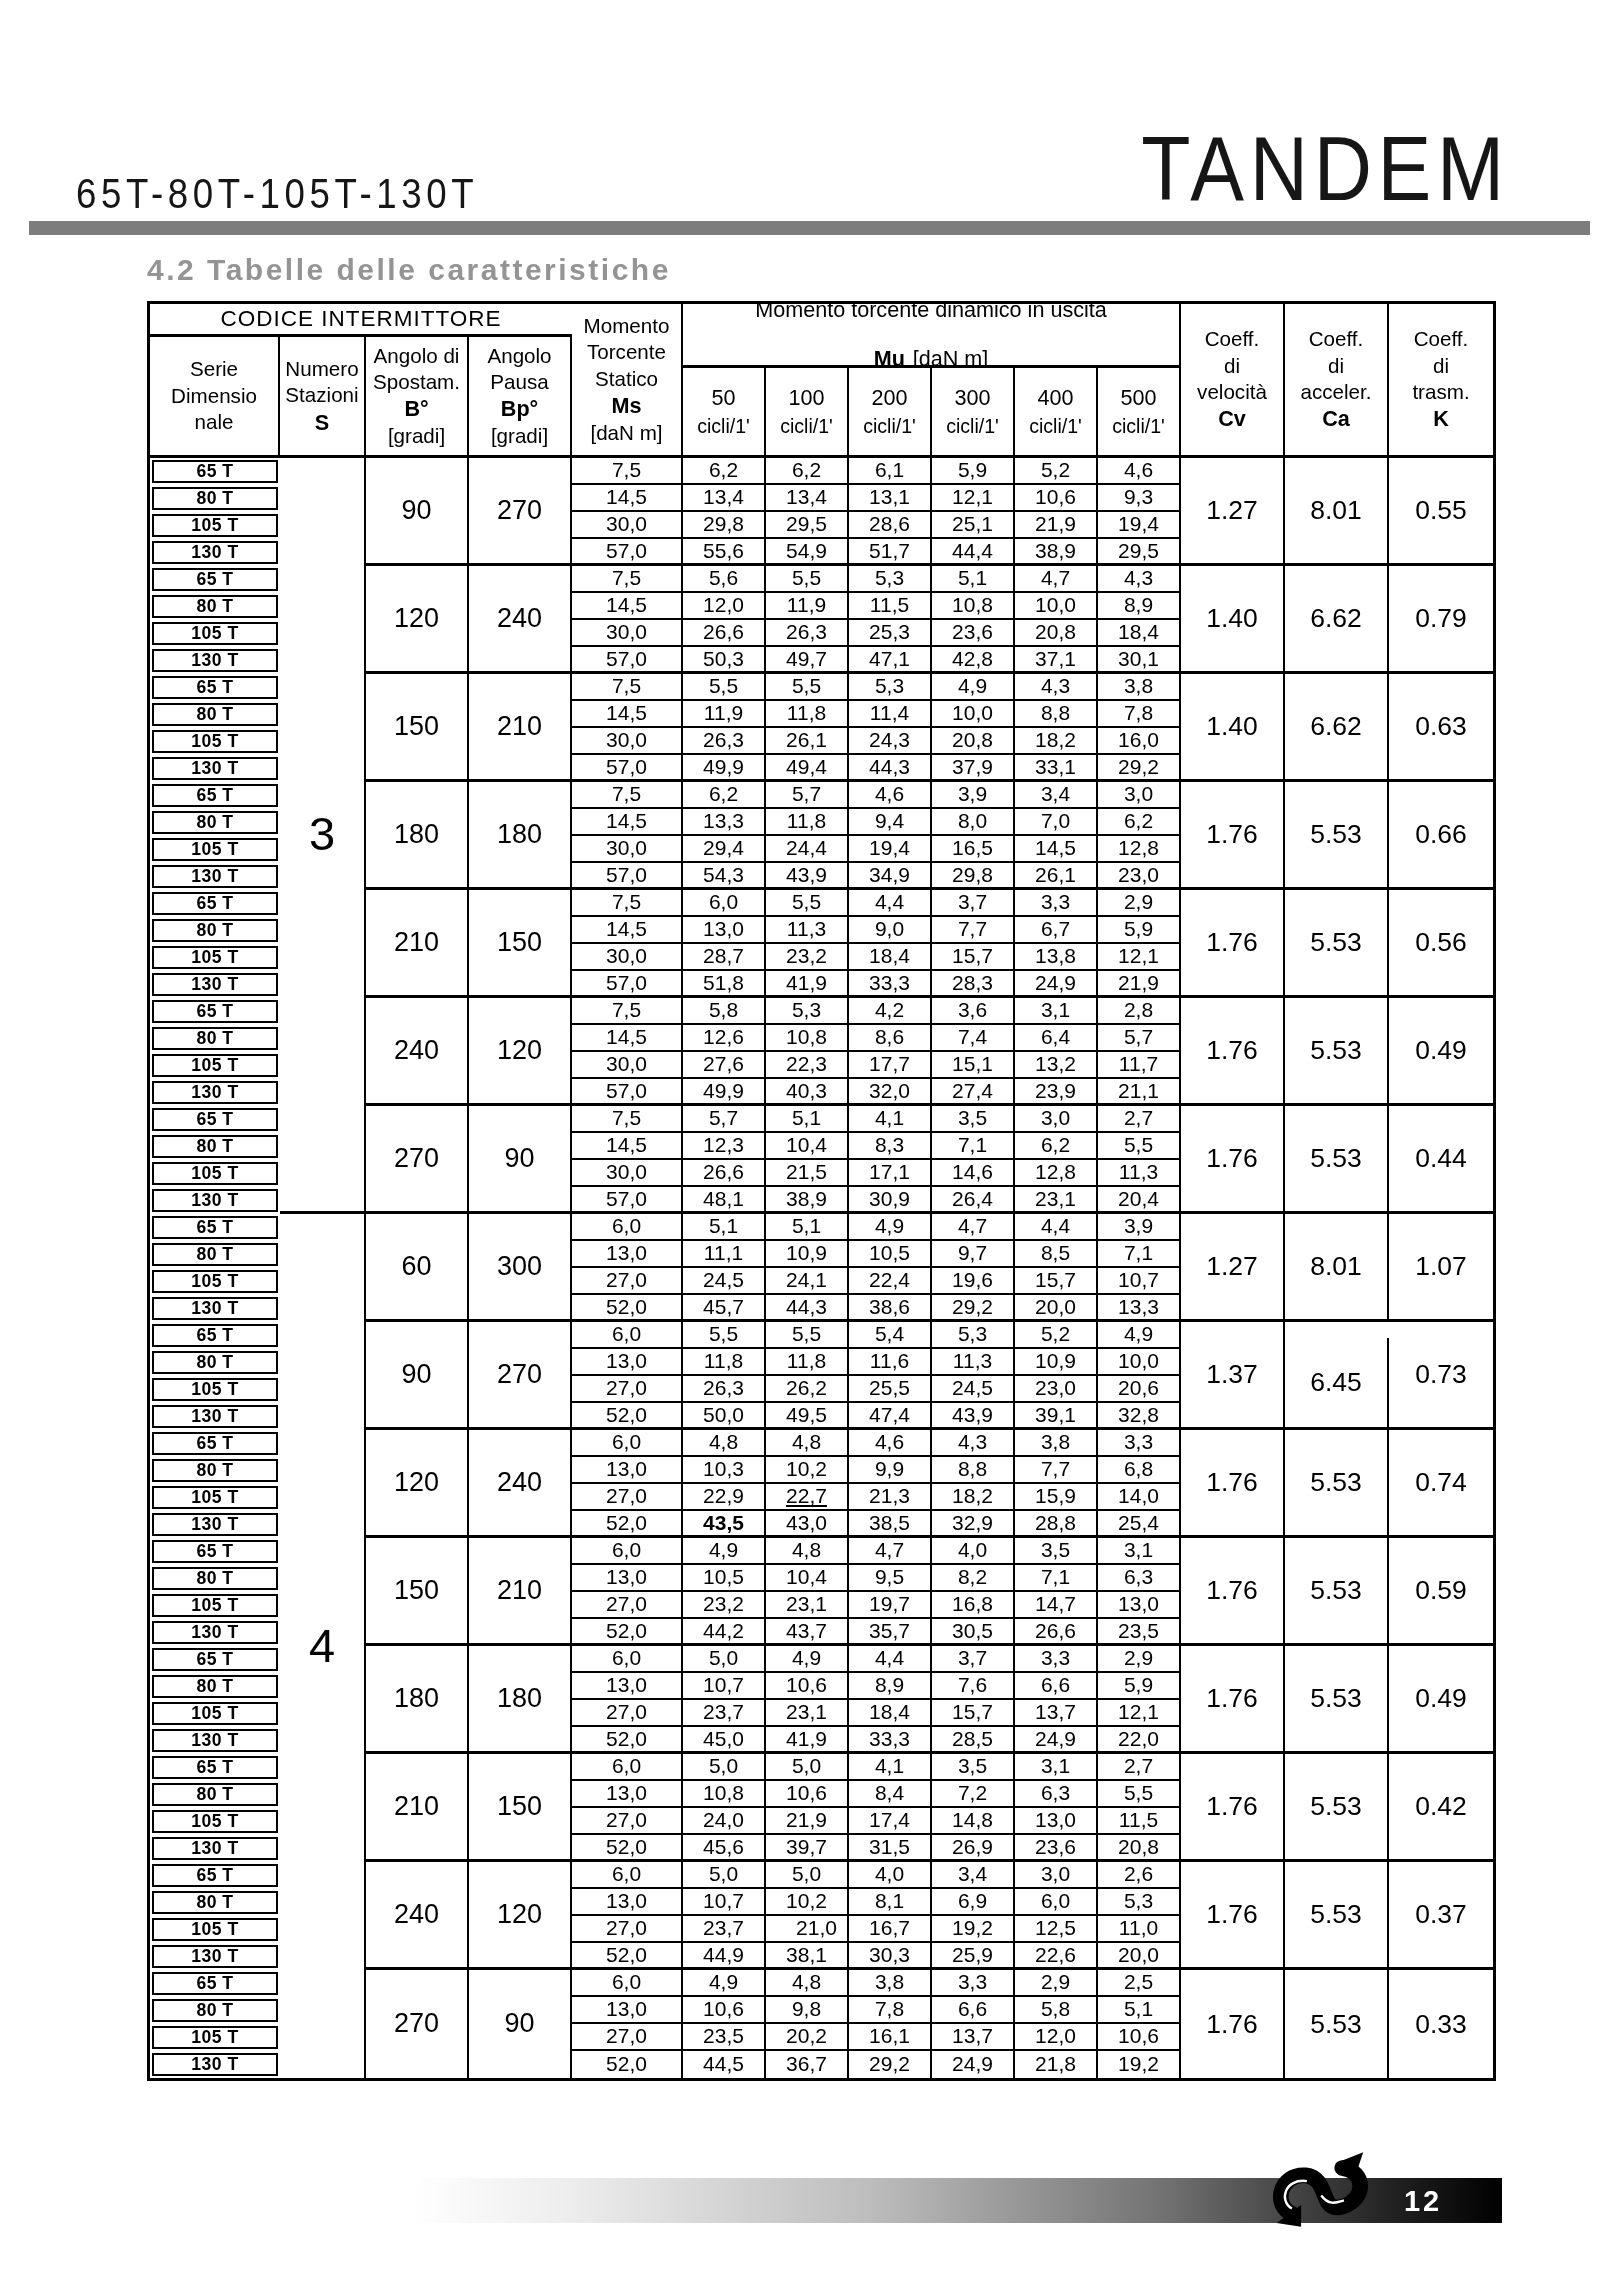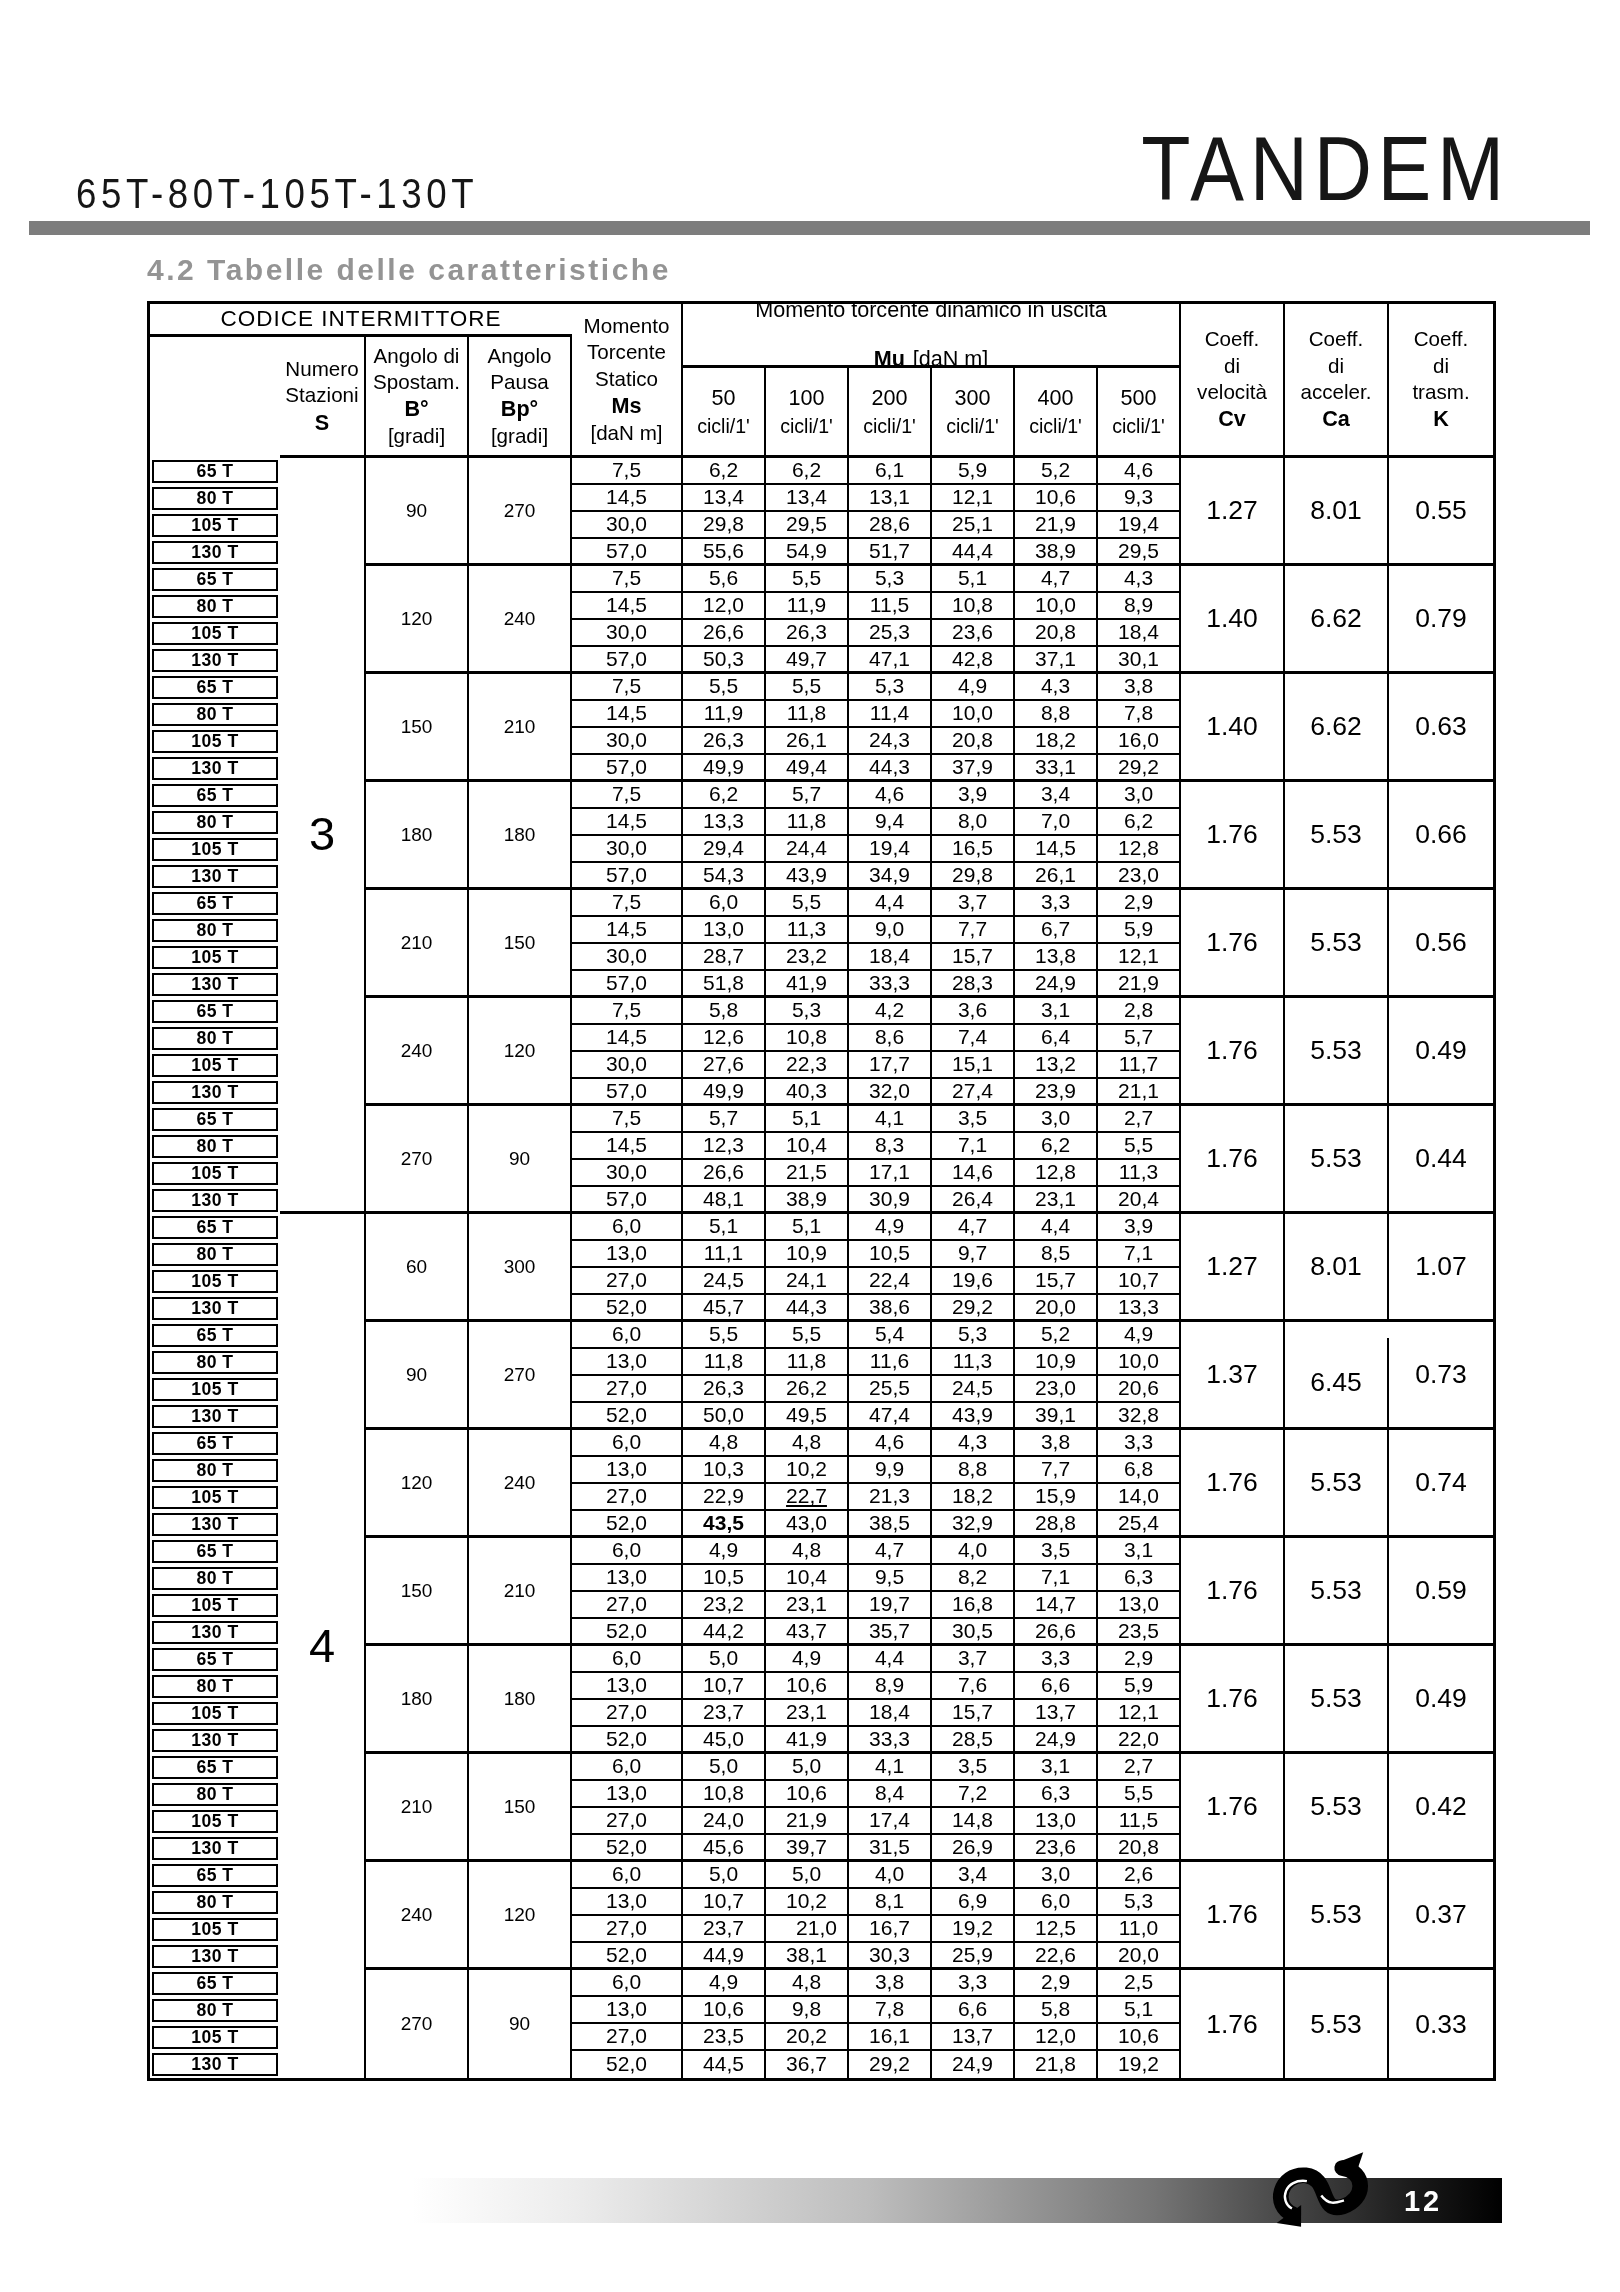--- a/index.html
+++ b/index.html
@@ -54,21 +54,21 @@
   .h-k     {grid-area:1/14/4/15;}
   .dyn-t{font-size:21.6px;line-height:1.3;}
   .dyn-s{font-size:21.6px;line-height:1.3;margin-top:20px;}
   .dyn-s b{display:inline;font-size:21.6px;}
   .dyn-s span{margin-left:7.8px;}
   .cyc-n{font-size:21.6px;line-height:1.4;}
   .cyc-u{font-size:19.6px;line-height:1.4;}
   
   .serie{margin:2px 2px;border:2.9px solid #000;font-weight:bold;font-size:17.6px;letter-spacing:0.5px;}
   .staz{font-size:47px;}
-  .ang{font-size:19px;}
+  .ang{font-size:27px;}
   .coef{font-size:26.5px;}
   .val{font-size:21px;}
   
   .footer-bar{
     position:absolute;left:412px;top:2178px;width:1090px;height:45px;
     background:linear-gradient(90deg,rgba(255,255,255,0) 0%,#ececec 15%,#bdbdbd 42%,#757575 68%,#1a1a1a 92%,#000 100%);
   }
   .page-number{
     position:absolute;left:1404px;top:2185px;color:#fff;font-size:29px;font-weight:bold;letter-spacing:2.9px;
   }
@@ -80,20 +80,25 @@
 <body>
 
 <div class="model-code">65T-80T-105T-130T</div>
 <div class="brand">TANDEM</div>
 <div class="header-rule"></div>
 <div class="section-title">4.2 Tabelle delle caratteristiche</div>
 
 <div class="ctable">
   <div class="cell hdr h-codice hb">
     <div class="ln">CODICE INTERMITTORE</div>
+  </div>
+  <div class="cell hdr h-serie vr hb">
+    <div class="ln">Serie
+Dimensio
+nale</div>
   </div>
   <div class="cell hdr h-staz vr hb">
     <div class="ln">Numero
 Stazioni</div>
     <b>S</b>
   </div>
   <div class="cell hdr h-spost vr hb">
     <div class="ln">Angolo di
 Spostam.</div>
     <b>B°</b>

